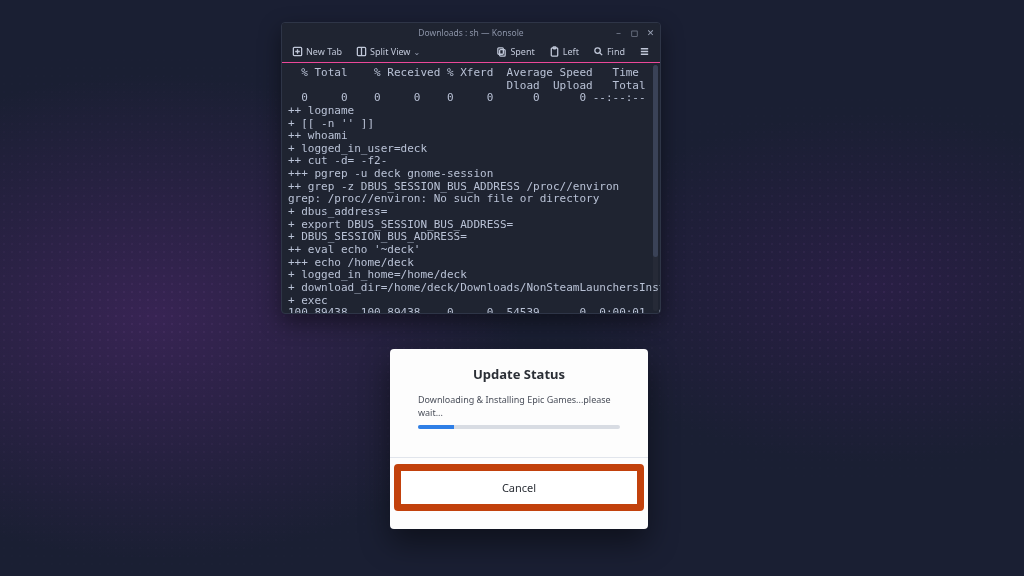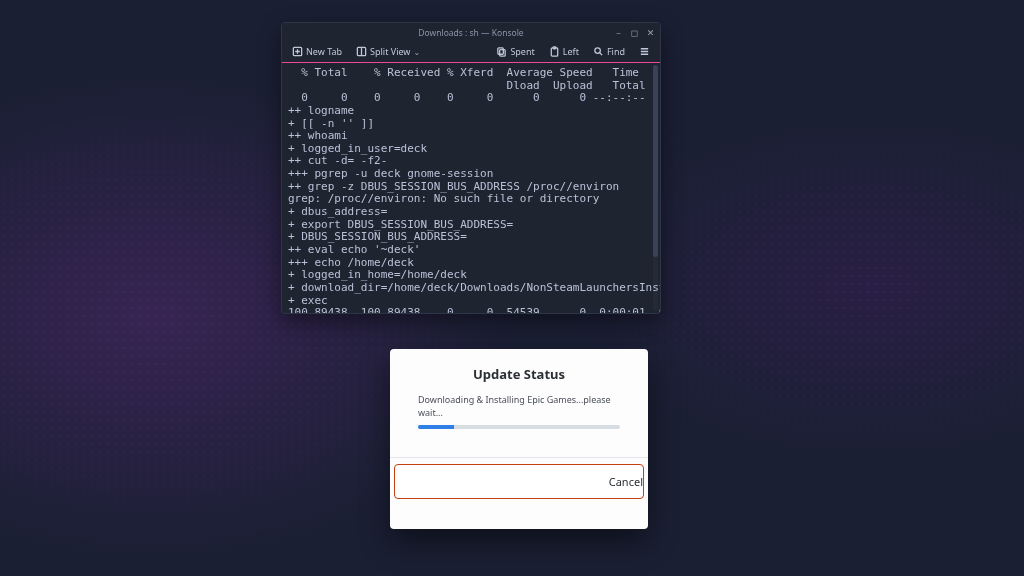--- a/index.html
+++ b/index.html
@@ -127,25 +127,25 @@
   }
   .progress {
     margin-top: 6px;
     width: 100%; height: 4px;
     background: #d8dce3; border-radius: 2px;
     overflow: hidden;
   }
   .progress .bar { height:100%; background:#2f7fe6; width:18%; }
   .modal-divider { height:1px; background:#e1e5ec; margin-top:24px; }
   .modal-btn {
-    text-align: right;
+    text-align: center;
     font-size: 11px;
     color: #2b2f36;
     padding: 9px 0;
-    border: 1px solid #c2410c;
+    border: 7px solid #c2410c;
     border-radius: 4px;
     margin: 6px 4px 0;
     cursor: pointer;
     background: #fff;
   }
 </style>
 </head>
 <body>
 
 <div class="stage">

